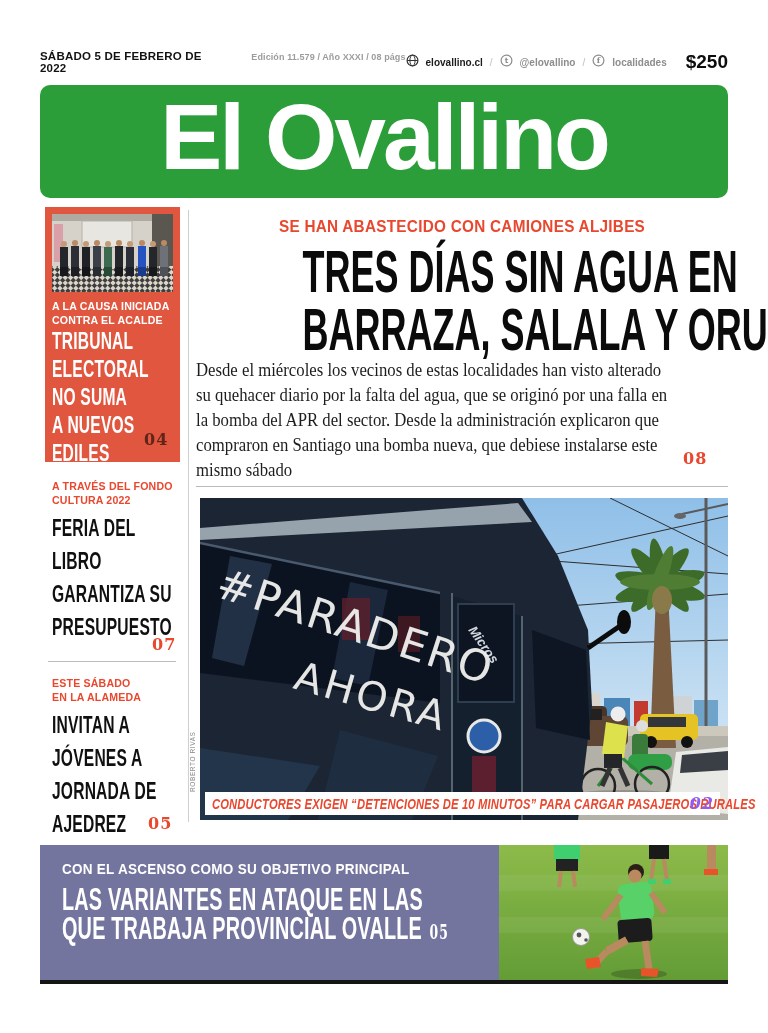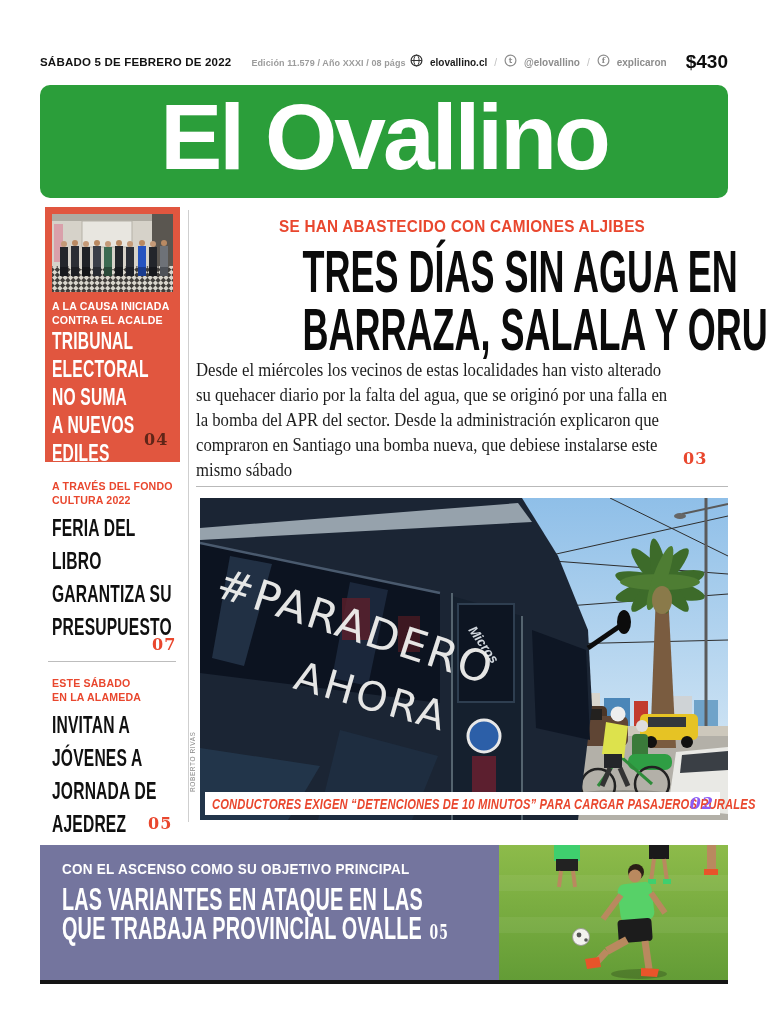--- a/index.html
+++ b/index.html
@@ -108,22 +108,22 @@
           </svg>
       </span>
       <span class="tb-link">@elovallino</span>
       <span class="tb-sep">/</span>
       <span class="tb-ic">
         <svg width="13" height="13" viewBox="0 0 13 13">
             <circle cx="6.5" cy="6.5" r="5.4" fill="none" stroke="#8d8d8d" stroke-width="1.2"></circle>
             <text x="6.5" y="9.3" font-size="8" font-weight="bold" fill="#8d8d8d" text-anchor="middle" font-family="DejaVu Serif">f</text>
           </svg>
       </span>
-      <span class="tb-link">explicaron</span>
-      <span class="tb-price">$430</span>
+      <span class="tb-link">localidades</span>
+      <span class="tb-price">$250</span>
     </div>
   </div>
 
   <div class="masthead" style="background:#2b9e3a;">
     <span class="masthead-title">El Ovallino</span>
   </div>
 
   <div class="vdiv"></div>
 
   <div class="redbox" style="background:#e1563f;"></div>
@@ -222,21 +222,21 @@
   <div class="abs pgnum sb-p3" style="color:#e9472e;">05</div>
 
   <div class="abs kicker-main cond-c" style="color:#e9472e;">SE HAN ABASTECIDO CON CAMIONES ALJIBES</div>
   <div class="abs headline cond-c">TRES DÍAS SIN AGUA EN
 BARRAZA, SALALA Y ORURO</div>
   <div class="abs intro">Desde el miércoles los vecinos de estas localidades han visto alterado
 su quehacer diario por la falta del agua, que se originó por una falla en
 la bomba del APR del sector. Desde la administración explicaron que
 compraron en Santiago una bomba nueva, que debiese instalarse este
 mismo sábado</div>
-  <div class="abs pgnum intro-pg" style="color:#e9472e;">03</div>
+  <div class="abs pgnum intro-pg" style="color:#e9472e;">08</div>
 
   <div class="hdiv"></div>
 
   <div class="photo">
     <svg width="528" height="322" viewBox="0 0 528 322">
       <defs>
         <linearGradient id="sky" x1="0" y1="0" x2="0" y2="1">
           <stop offset="0" stop-color="#8fbfe8"></stop>
             <stop offset="1" stop-color="#cfe4f4"></stop>
         </linearGradient>

